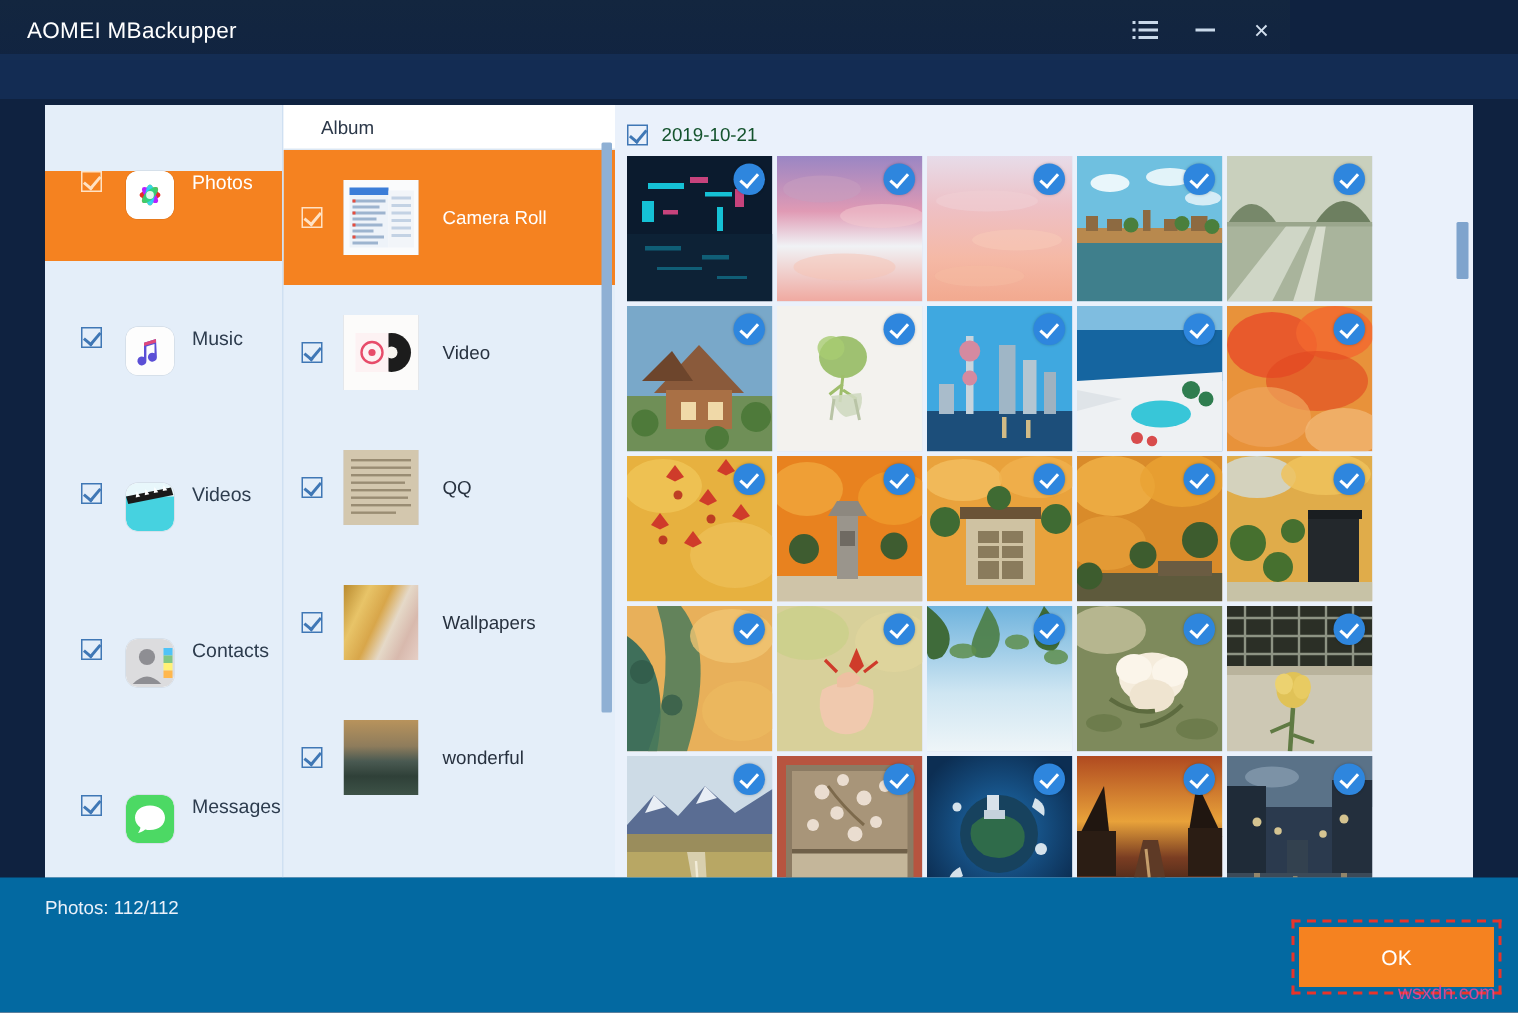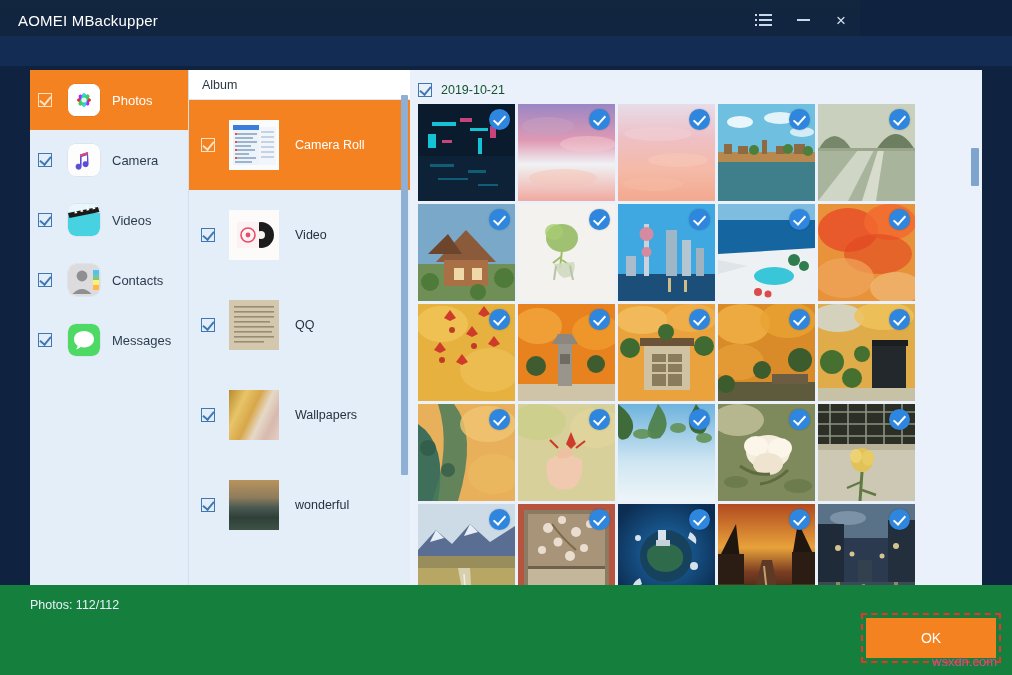--- a/index.html
+++ b/index.html
@@ -70,23 +70,24 @@
   }
 
   
   .sidebar {
     width: 158px; height: 100%;
     background: #e4eef9;
     flex: 0 0 158px;
   }
   .side-item {
     height: 60px;
-    display: flex; align-items: center;
-    padding-left: 8px;
+    display: flex; align-items: flex-start;
+    padding-left: 24px;
     cursor: pointer;
+    margin-top: 44px;
   }
   .side-item.active {
     background: #f58220;
   }
   .side-item.active .side-label { color: #ffffff; }
   .side-label {
     font-size: 13px; color: #2d3c4e;
     margin-left: 12px;
   }
   .cbox {
@@ -123,21 +124,21 @@
   .albumcol {
     width: 222px; flex: 0 0 222px;
     height: 100%;
     background: #e4eef9;
     border-left: 1px solid #cfe0f2;
     position: relative;
   }
   .album-head {
     height: 30px; background: #ffffff;
     display: flex; align-items: center;
-    padding-left: 13px;
+    padding-left: 25px;
     font-size: 12.5px; color: #2b3748;
     border-bottom: 1px solid #dbe7f4;
   }
   .album-list {
     position: absolute; left:0; top:30px; right:0; bottom:0;
     overflow: hidden;
   }
   .album-item {
     height: 90px;
     display: flex; align-items: center;
@@ -219,21 +220,21 @@
     width: 8px; height: 38px;
     background: #7fa4cd;
     border-radius: 1px;
     cursor: pointer;
   }
 
   
   .footer {
     position: absolute; left: 0; top: 585px;
     width: 1012px; height: 90px;
-    background: #15803d;
+    background: #0369a1;
   }
   .status {
     position: absolute; left: 30px; top: 13px;
     color: #eaf1fa; font-size: 12.5px;
   }
   .ok-wrap {
     position: absolute; left: 861px; top: 613px;
     width: 140px; height: 50px;
     border: 2px dashed #e8342a;
     padding: 3px;
@@ -302,21 +303,21 @@
 
     <div class="side-item">
       <span class="cbox"></span>
       <span class="app-icon">
         <svg viewBox="0 0 32 32">
             <rect width="32" height="32" rx="7" fill="#fdfdfd"></rect>
           <path d="M20 8 L12 10.5 V20 a3 3 0 1 0 1.6 2.6 V13 l5.4-1.7 v6.2 a3 3 0 1 0 1.6 2.6 Z" fill="#5b4fd6"></path>
           <path d="M20 8 L12 10.5 v2.2 l8-2.4z" fill="#e0487b"></path>
           </svg>
       </span>
-      <span class="side-label">Camera</span>
+      <span class="side-label">Music</span>
     </div>
 
     <div class="side-item">
       <span class="cbox"></span>
       <span class="app-icon">
         <svg viewBox="0 0 32 32">
             <rect width="32" height="32" rx="7" fill="#e8f7fb"></rect>
           <path d="M0 9h32v16a7 7 0 0 1-7 7H7a7 7 0 0 1-7-7z" fill="#46d2e0"></path>
           <path d="M0 9 L30 3 L31.5 8 L1.5 14 Z" fill="#1a1a1a"></path>
           <path d="M7 5.5l2.5 3.5-3 .6z" fill="#fff"></path>

